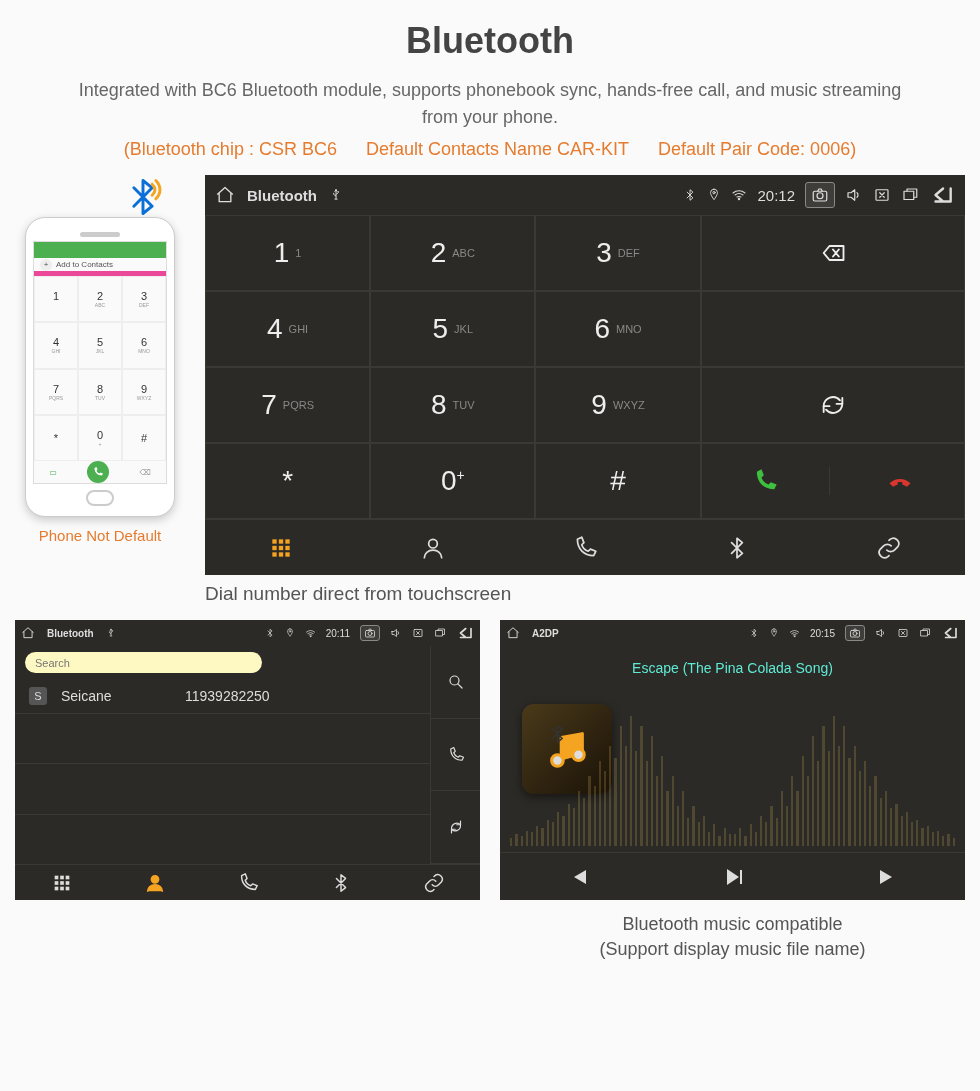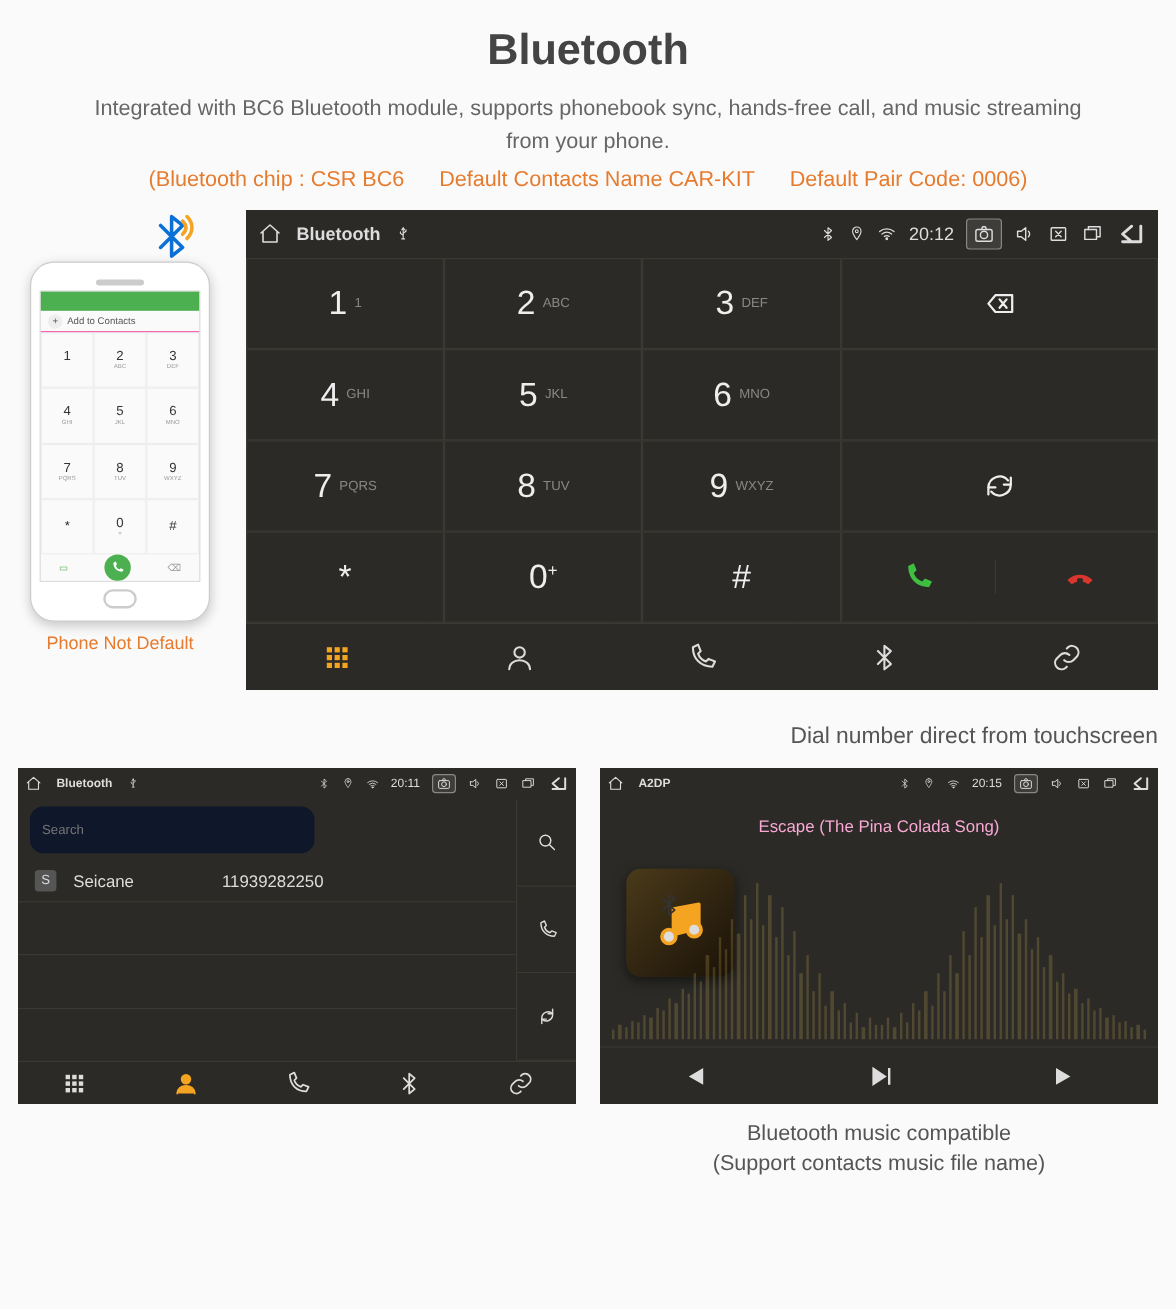--- a/index.html
+++ b/index.html
@@ -68,21 +68,21 @@
     padding:8px 6px;
   }
   .phone-speaker {
     width:40px;height:5px;background:#ccc;border-radius:3px;margin:6px 0 4px;
   }
   .phone-screen {
     width:134px;flex:1;background:#fafafa;border:1px solid #ddd;
     display:flex;flex-direction:column;font-size:8px;
   }
   .ps-head{height:16px;background:#4CAF50;display:flex;align-items:center;color:#fff;padding:0 6px;}
-  .ps-add{height:18px;display:flex;align-items:center;padding:0 6px;border-bottom:1px solid #ec4899;color:#555;}
+  .ps-add{height:18px;display:flex;align-items:center;padding:0 6px;border-bottom:5px solid #ec4899;color:#555;}
   .ps-add::before{content:"+";display:inline-block;width:12px;height:12px;line-height:12px;text-align:center;border-radius:50%;background:#eee;margin-right:4px;}
   .ps-keys{flex:1;display:grid;grid-template-columns:repeat(3,1fr);}
   .ps-key{display:flex;flex-direction:column;align-items:center;justify-content:center;border:0.5px solid #eee;}
   .ps-key .n{font-size:11px;color:#333;}
   .ps-key .l{font-size:5px;color:#999;}
   .ps-bot{height:22px;display:flex;align-items:center;justify-content:space-around;}
   .ps-bot .call{width:22px;height:22px;border-radius:50%;background:#4CAF50;display:flex;align-items:center;justify-content:center;color:#fff;font-size:11px;}
   .phone-home{width:28px;height:16px;border:2px solid #ccc;border-radius:8px;margin:6px 0 2px;}
   .phone-caption{color:#e67b2e;font-size:15px;margin-top:10px;}
 
@@ -119,43 +119,43 @@
   .key.side{font-size:22px;}
   .key.side svg{width:28px;height:28px;}
   .bottombar{
     height:56px;display:flex;
   }
   .bottombar.small{height:36px;}
   .bb-item{flex:1;display:flex;align-items:center;justify-content:center;border-top:1px solid #3a3934;}
   .bb-item.active{color:#f5a421;}
   .bb-item svg{width:22px;height:22px;}
   .bottombar.big .bb-item svg{width:26px;height:26px;}
-  .dialer-caption{font-size:19px;color:#555;text-align:right;margin-top:28px;}
+  .dialer-caption{font-size:19px;color:#555;text-align:left;margin-top:8px;}
 
   
   .bottom-row{display:flex;gap:20px;margin-top:10px;}
   .panel-col{flex:1;display:flex;flex-direction:column;}
   .panel{
     background:#2b2a26;height:280px;color:#ddd;display:flex;flex-direction:column;
   }
   .contacts-body{flex:1;display:flex;}
   .contacts-list{flex:1;display:flex;flex-direction:column;}
   .search-row{padding:6px 10px;}
   .search-field{
-    width:60%;height:39px;background:#0f172a;border:none;border-radius:11px;color:#888;font-size:11px;padding:0 10px;
+    width:60%;height:21px;background:#fef9c3;border:none;border-radius:11px;color:#888;font-size:11px;padding:0 10px;
   }
   .contact-row{display:flex;align-items:center;padding:8px 14px;border-bottom:1px solid #3a3934;font-size:14px;gap:14px;}
   .contact-badge{width:18px;height:18px;background:#555;border-radius:3px;display:flex;align-items:center;justify-content:center;font-size:11px;}
   .contact-name{width:110px;}
   .contacts-side{width:50px;display:flex;flex-direction:column;}
   .cs-btn{flex:1;display:flex;align-items:center;justify-content:center;border-left:1px solid #3a3934;border-bottom:1px solid #3a3934;}
   .cs-btn svg{width:18px;height:18px;}
 
   .music-body{flex:1;display:flex;flex-direction:column;align-items:center;position:relative;overflow:hidden;}
-  .song-title{font-size:14px;margin:14px 0 8px;color:#f9a8d4;}
+  .song-title{font-size:14px;margin:14px 0 8px;color:#5eead4;}
   .album{
     position:absolute;left:22px;top:58px;width:90px;height:90px;border-radius:12px;
     background:linear-gradient(135deg,#4a3a1a,#1a1208);
     display:flex;align-items:center;justify-content:center;
     box-shadow:0 3px 10px rgba(0,0,0,.5);
   }
   .album svg{width:46px;height:46px;}
   .viz{
     position:absolute;left:0;right:0;bottom:0;height:150px;
     display:flex;align-items:flex-end;justify-content:center;gap:3px;padding:0 10px 6px;
@@ -806,16 +806,16 @@
             </svg>
           </div>
         <div class="mc-btn">
             <svg viewBox="0 0 24 24">
               <use href="#i-next"></use>
             </svg>
           </div>
       </div>
     </div>
     <div class="panel-caption">
-      <span>Bluetooth music compatible</span><br><span>(Support contacts music file name)</span>
+      <span>Bluetooth music compatible</span><br><span>(Support display music file name)</span>
     </div>
   </div>
 </div>
 
 </body></html>

